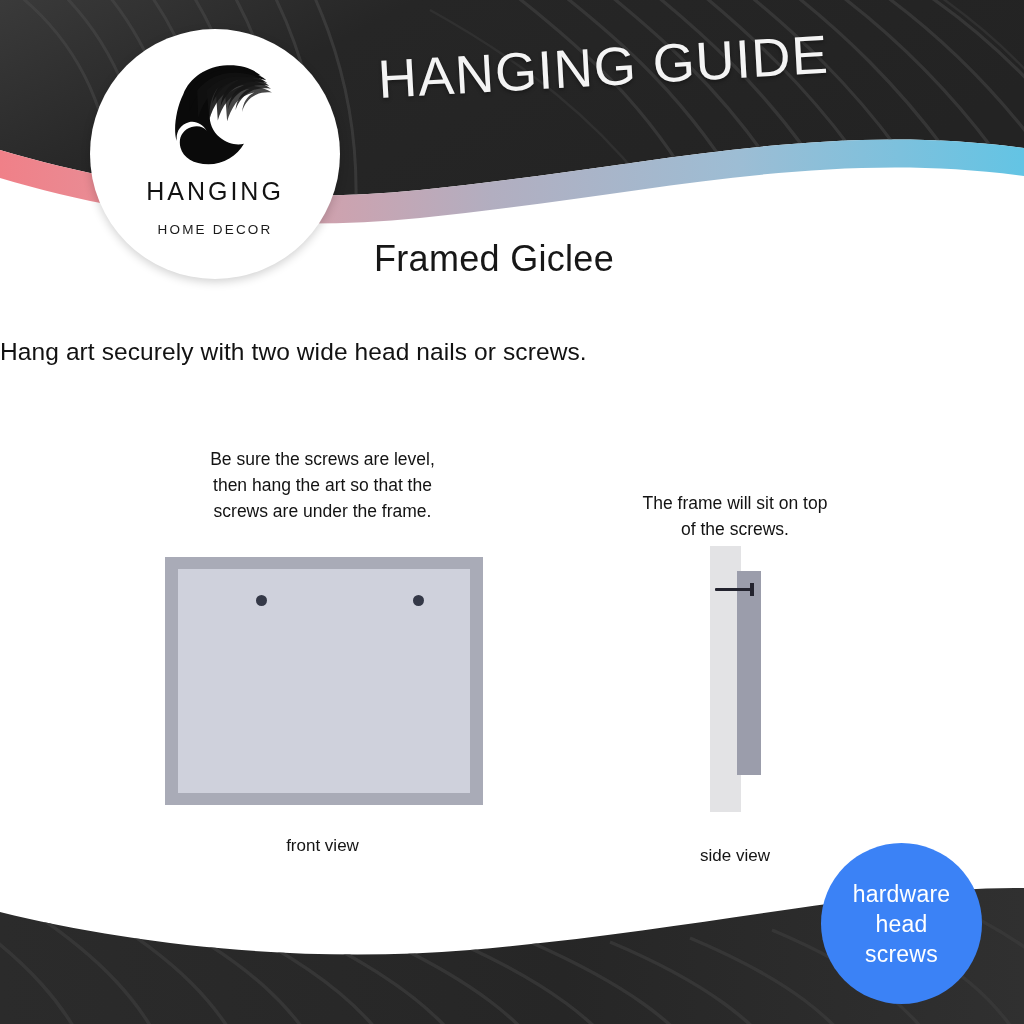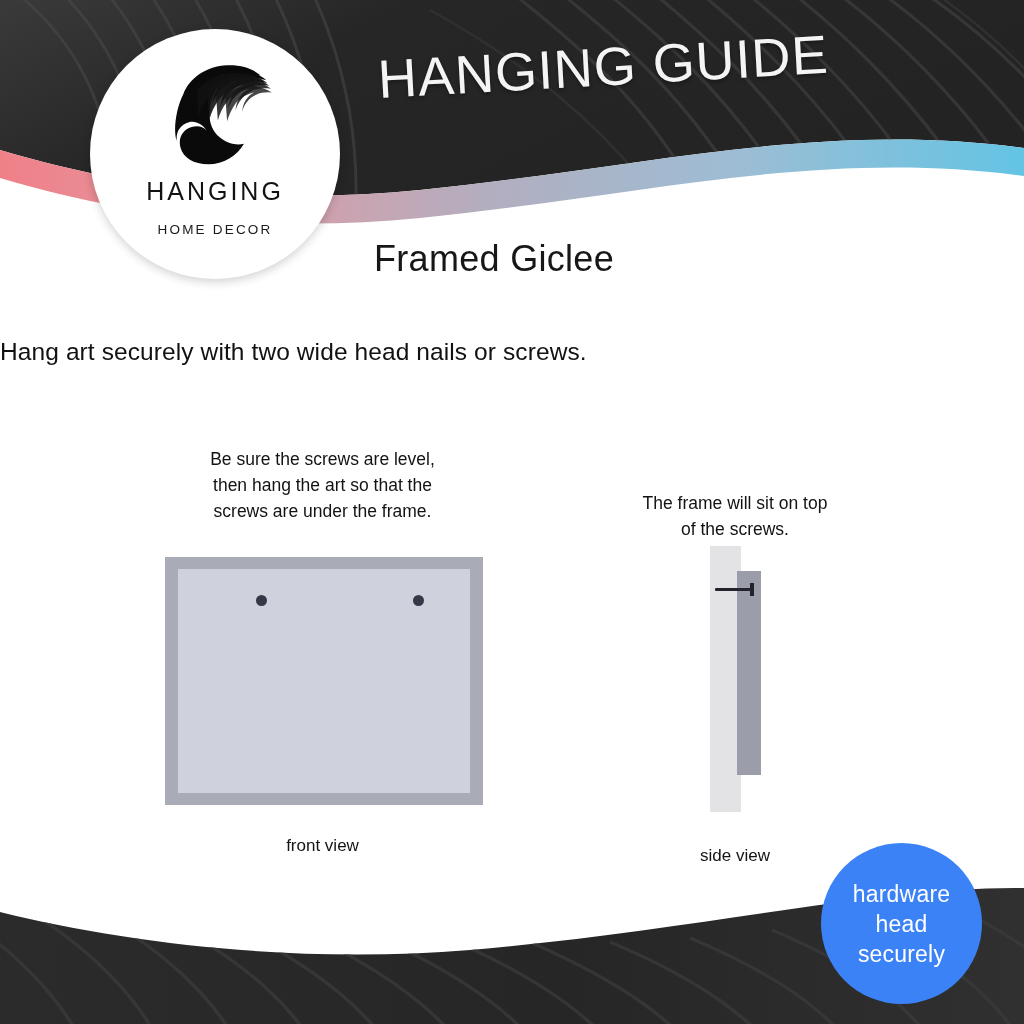--- a/index.html
+++ b/index.html
@@ -264,16 +264,16 @@
     <div class="side-frame"></div>
     <div class="side-nail-shaft"></div>
     <div class="side-nail-head"></div>
   </div>
 
   <div class="view-label side">side view</div>
 
   <div class="hw-badge">
     <div class="hw-line">hardware</div>
     <div class="hw-line">head</div>
-    <div class="hw-line">securely</div>
+    <div class="hw-line">screws</div>
   </div>
 
 </div>
 
 </body></html>

